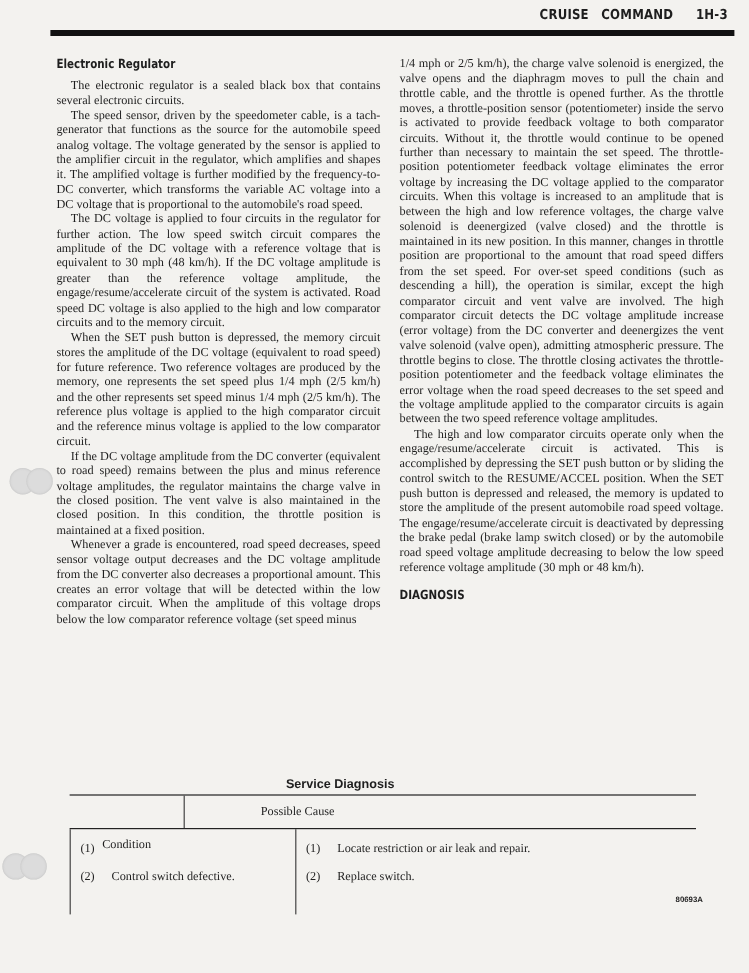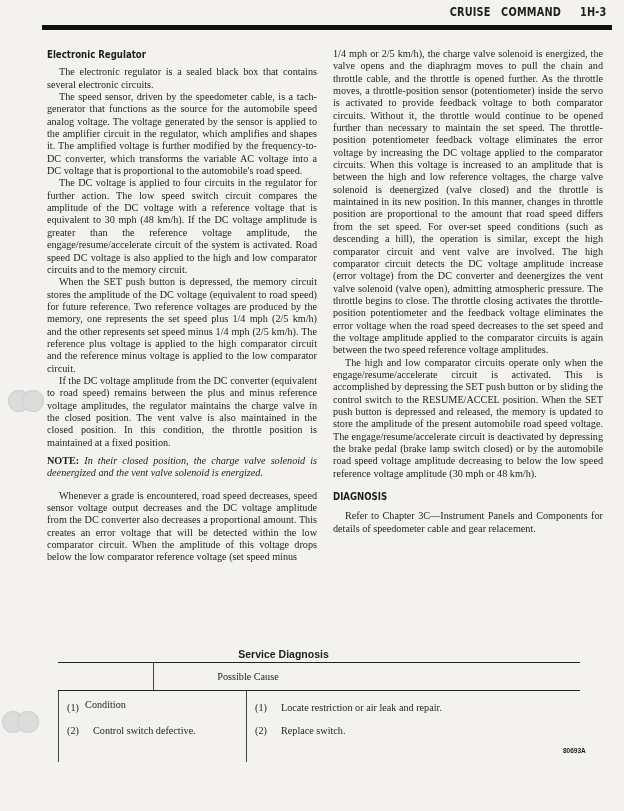--- a/index.html
+++ b/index.html
@@ -82,32 +82,27 @@
   </div>
   <div class="header-rule"></div>
 
   <div class="col left">
     <div class="section-heading">Electronic Regulator</div>
     <p>The electronic regulator is a sealed black box that contains several electronic circuits.</p>
     <p>The speed sensor, driven by the speedometer cable, is a tach-generator that functions as the source for the automobile speed analog voltage. The voltage generated by the sensor is applied to the amplifier circuit in the regulator, which amplifies and shapes it. The amplified voltage is further modified by the frequency-to-DC converter, which transforms the variable AC voltage into a DC voltage that is proportional to the automobile's road speed.</p>
     <p>The DC voltage is applied to four circuits in the regulator for further action. The low speed switch circuit compares the amplitude of the DC voltage with a reference voltage that is equivalent to 30 mph (48 km/h). If the DC voltage amplitude is greater than the reference voltage amplitude, the engage/resume/accelerate circuit of the system is activated. Road speed DC voltage is also applied to the high and low comparator circuits and to the memory circuit.</p>
     <p>When the SET push button is depressed, the memory circuit stores the amplitude of the DC voltage (equivalent to road speed) for future reference. Two reference voltages are produced by the memory, one represents the set speed plus 1/4 mph (2/5 km/h) and the other represents set speed minus 1/4 mph (2/5 km/h). The reference plus voltage is applied to the high comparator circuit and the reference minus voltage is applied to the low comparator circuit.</p>
     <p>If the DC voltage amplitude from the DC converter (equivalent to road speed) remains between the plus and minus reference voltage amplitudes, the regulator maintains the charge valve in the closed position. The vent valve is also maintained in the closed position. In this condition, the throttle position is maintained at a fixed position.</p>
-    <p class="note">
-      <b>NOTE:</b>
-      <i>In their closed position, the charge valve solenoid is deenergized and the vent valve solenoid is energized.</i>
-    </p>
     <p>Whenever a grade is encountered, road speed decreases, speed sensor voltage output decreases and the DC voltage amplitude from the DC converter also decreases a proportional amount. This creates an error voltage that will be detected within the low comparator circuit. When the amplitude of this voltage drops below the low comparator reference voltage (set speed minus</p>
   </div>
 
   <div class="col right">
     <p class="noindent">1/4 mph or 2/5 km/h), the charge valve solenoid is energized, the valve opens and the diaphragm moves to pull the chain and throttle cable, and the throttle is opened further. As the throttle moves, a throttle-position sensor (potentiometer) inside the servo is activated to provide feedback voltage to both comparator circuits. Without it, the throttle would continue to be opened further than necessary to maintain the set speed. The throttle-position potentiometer feedback voltage eliminates the error voltage by increasing the DC voltage applied to the comparator circuits. When this voltage is increased to an amplitude that is between the high and low reference voltages, the charge valve solenoid is deenergized (valve closed) and the throttle is maintained in its new position. In this manner, changes in throttle position are proportional to the amount that road speed differs from the set speed. For over-set speed conditions (such as descending a hill), the operation is similar, except the high comparator circuit and vent valve are involved. The high comparator circuit detects the DC voltage amplitude increase (error voltage) from the DC converter and deenergizes the vent valve solenoid (valve open), admitting atmospheric pressure. The throttle begins to close. The throttle closing activates the throttle-position potentiometer and the feedback voltage eliminates the error voltage when the road speed decreases to the set speed and the voltage amplitude applied to the comparator circuits is again between the two speed reference voltage amplitudes.</p>
     <p>The high and low comparator circuits operate only when the engage/resume/accelerate circuit is activated. This is accomplished by depressing the SET push button or by sliding the control switch to the RESUME/ACCEL position. When the SET push button is depressed and released, the memory is updated to store the amplitude of the present automobile road speed voltage. The engage/resume/accelerate circuit is deactivated by depressing the brake pedal (brake lamp switch closed) or by the automobile road speed voltage amplitude decreasing to below the low speed reference voltage amplitude (30 mph or 48 km/h).</p>
     <div class="section-heading diag-heading">DIAGNOSIS</div>
-    <p>Refer to Chapter 3C—Instrument Panels and Components for details of speedometer cable and gear relacement.</p>
   </div>
 
   <div class="table-title">Service Diagnosis</div>
 
   <div class="table">
     <div class="t-head">
       <div class="c1">Condition</div>
       <div class="c2">Possible Cause</div>
     </div>
     <div class="t-body">

